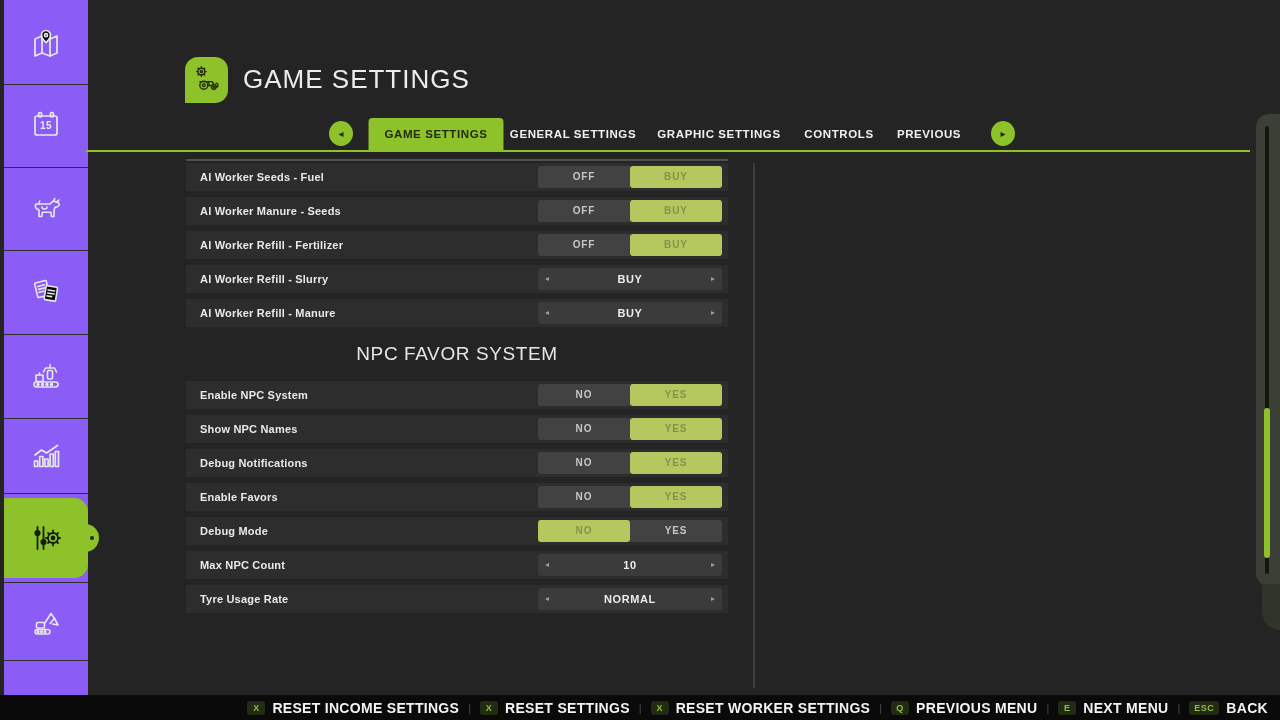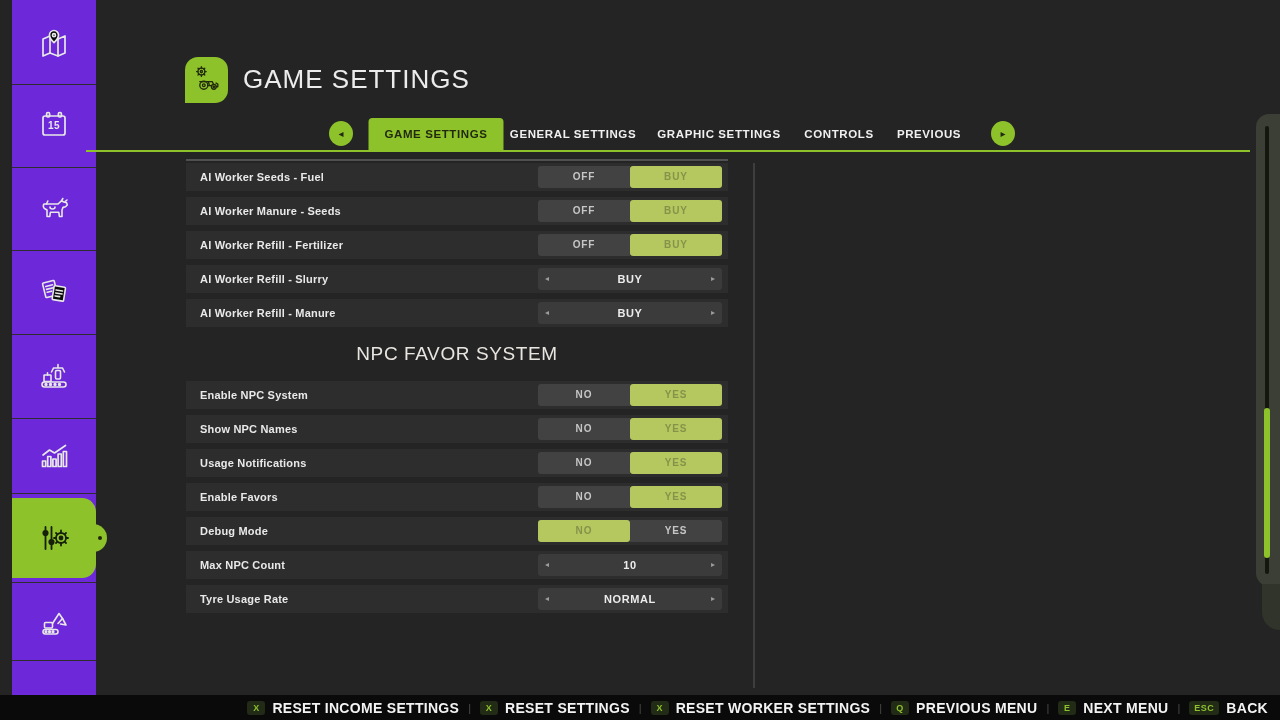--- a/index.html
+++ b/index.html
@@ -2,21 +2,21 @@
 <html><head>
 <meta charset="utf-8">
 <style>
   html,body{margin:0;padding:0;}
   body{
     width:1280px;height:720px;position:relative;overflow:hidden;
     background:#242424;font-family:"Liberation Sans",sans-serif;
     --accent:#8dc22b;
   }
   
-  #sidebar{position:absolute;left:12px;top:0;width:84px;height:720px;background:#6d28d9;}
+  #sidebar{position:absolute;left:4px;top:0;width:84px;height:720px;background:#8b5cf6;}
   .side-sep{position:absolute;left:0;width:84px;height:1px;background:#2e2e2e;}
   .side-cell{position:absolute;left:0;width:84px;display:flex;align-items:center;justify-content:center;color:#e8e8e8;cursor:pointer;}
   .side-cell.selected{background:var(--accent);color:#16200a;border-radius:0 14px 14px 0;z-index:2;}
   .side-cell.selected::after{content:'';position:absolute;right:-11px;top:50%;transform:translateY(-50%);
     width:22px;height:28px;background:var(--accent);border-radius:0 14px 14px 0;z-index:1;}
   .side-cell.selected .notch-dot{position:absolute;right:-6px;top:50%;transform:translateY(-50%);
     width:4px;height:4px;border-radius:50%;background:#20270e;z-index:3;}
   .side-icon{position:relative;width:36px;height:36px;z-index:2;}
   .side-icon svg{width:36px;height:36px;display:block;}
   .cal-day{position:absolute;left:0;right:0;top:13px;text-align:center;font-size:10px;font-weight:bold;letter-spacing:0.5px;}
@@ -258,21 +258,21 @@
       </div>
     </div>
     <div class="row">
       <span class="row-label">Show NPC Names</span>
       <div class="control">
         <span class="opt">NO</span>
         <span class="opt on">YES</span>
       </div>
     </div>
     <div class="row">
-      <span class="row-label">Usage Notifications</span>
+      <span class="row-label">Debug Notifications</span>
       <div class="control">
         <span class="opt">NO</span>
         <span class="opt on">YES</span>
       </div>
     </div>
     <div class="row">
       <span class="row-label">Enable Favors</span>
       <div class="control">
         <span class="opt">NO</span>
         <span class="opt on">YES</span>

